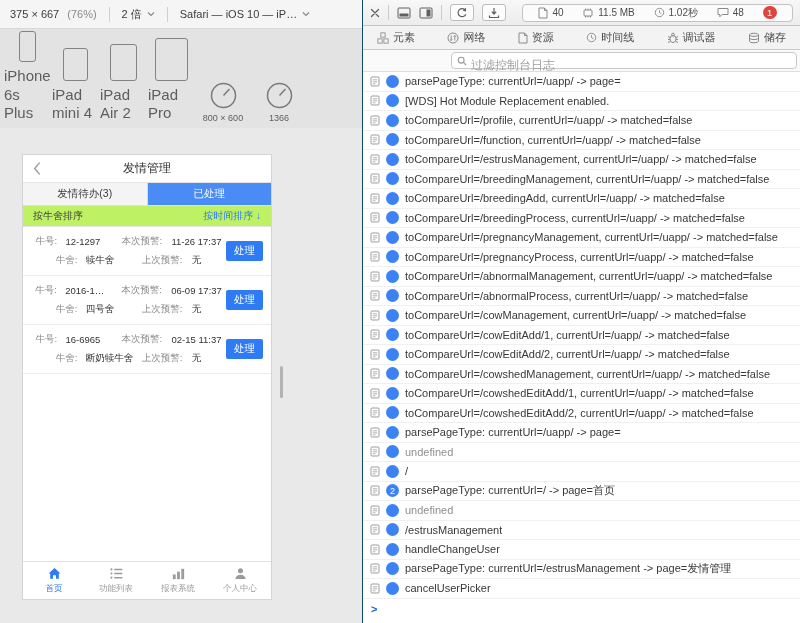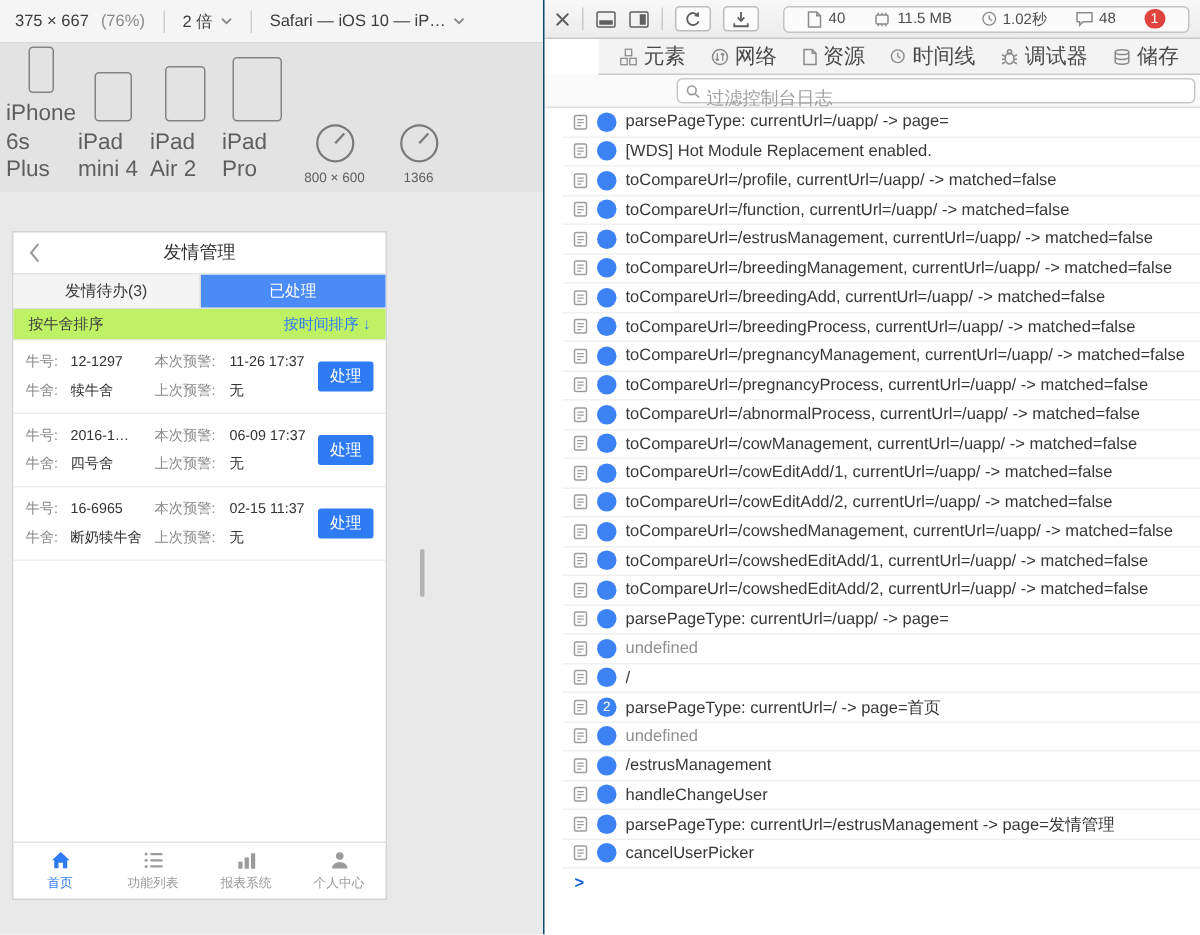--- a/index.html
+++ b/index.html
@@ -17,36 +17,36 @@
 
   .device-strip { height:99px; flex:none; background:#e3e3e3; display:flex; align-items:flex-end; padding:0 3px; overflow:hidden; }
   .device { width:48px; flex:none; display:flex; flex-direction:column; align-items:center; justify-content:flex-end; padding-bottom:5px; }
   .device-outline { border:1.5px solid #838383; border-radius:3px; margin-bottom:5px; background:transparent; }
   .device-label { font-size:15px; color:#5e5e5e; text-align:left; line-height:1.25; width:46px; }
   .dial { width:56px; flex:none; display:flex; flex-direction:column; align-items:center; justify-content:flex-end; padding-bottom:5px; }
   .dial .icon { margin-bottom:4px; }
   .dial-label { font-size:9px; color:#5e5e5e; white-space:nowrap; }
 
   .canvas { flex:1; position:relative; background:#e9e9e9; }
-  .phone-screen { position:absolute; left:8px; top:26px; width:250px; height:446px; background:#fff; border:1px solid #d4d4d4; display:flex; flex-direction:column; }
+  .phone-screen { position:absolute; left:22px; top:26px; width:250px; height:446px; background:#fff; border:1px solid #d4d4d4; display:flex; flex-direction:column; }
   .v-handle { position:absolute; left:280px; top:238px; width:3px; height:32px; border-radius:2px; background:#b3b3b3; }
 
   
   .app-nav { height:28px; flex:none; border-bottom:1px solid #e4e4e4; display:flex; align-items:center; justify-content:center; position:relative; }
   .app-back { position:absolute; left:9px; top:6px; color:#9a9a9a; display:flex; }
   .app-title { font-size:12px; color:#2f2f2f; }
   .app-segs { display:flex; flex:none; height:23px; border-bottom:1px solid #e0e0e0; }
   .seg { flex:1; display:flex; align-items:center; justify-content:center; font-size:10.5px; }
   .seg-plain { background:#f4f4f4; color:#3a3a3a; border-right:1px solid #d9d9d9; }
   .seg-filled { background:#4a8bf5; color:#fff; }
   .app-sort { height:21px; flex:none; background:#bef264; border-bottom:1px solid #e4e4e4; display:flex; align-items:center; justify-content:space-between; padding:0 10px; font-size:10px; color:#3e3e3e; }
   .sort-time { color:#2e7bf3; }
   .app-item { height:49px; flex:none; border-bottom:1px solid #ececec; display:flex; align-items:center; padding:0 8px; background:#fff; }
   .kv-wrap { flex:1; display:flex; flex-direction:column; gap:6px; font-size:9.5px; min-width:0; }
-  .kv-line { display:flex; align-items:center; white-space:nowrap; }
+  .kv-line { display:flex; align-items:center; white-space:nowrap;justify-content:center; }
   .k { color:#8a8a8a; flex:none; }
   .k1 { width:30px; }
   .v1 { width:56px; color:#333; flex:none; overflow:hidden; }
   .k2 { width:50px; }
   .v2 { color:#333; }
   .handle-btn { width:37px; height:20px; flex:none; background:#2e7bf3; color:#fff; border-radius:2px; font-size:10.5px; display:flex; align-items:center; justify-content:center; }
   .app-spacer { flex:1; background:#fff; }
   .app-tabbar { height:38px; flex:none; border-top:1px solid #e2e2e2; display:flex; }
   .tb-item { flex:1; display:flex; flex-direction:column; align-items:center; justify-content:center; gap:2px; font-size:8.5px; color:#9b9b9b; }
   .tb-item.active { color:#2e7bf3; }
@@ -56,30 +56,30 @@
   .right-pane { flex:1; min-width:0; display:flex; flex-direction:column; background:#fff; }
   .insp-toolbar { height:26px; flex:none; background:linear-gradient(#f8f8f8,#ececec); border-bottom:1px solid #c6c6c6; display:flex; align-items:center; padding:0 7px; gap:8px; color:#5f5f5f; }
   .tool-ic { display:flex; color:#5f5f5f; }
   .tool-btn { display:flex; align-items:center; justify-content:center; width:24px; height:17px; border:1px solid #bcbcbc; border-radius:3px; background:#fcfcfc; color:#5f5f5f; flex:none; }
   .vsep-r { width:1px; height:15px; background:#cacaca; flex:none; }
   .activity-box { flex:1; height:18px; border:1px solid #c3c3c3; border-radius:4px; background:#fbfbfb; display:flex; align-items:center; justify-content:space-around; padding:0 6px; margin-left:8px; font-size:10px; color:#4c4c4c; min-width:0; }
   .stat { display:flex; align-items:center; gap:4px; white-space:nowrap; }
   .stat .icon { color:#8b8b8b; display:flex; }
   .err-badge { min-width:14px; height:13px; padding:0 3px; border-radius:7px; background:#e0443c; color:#fff; font-size:9.5px; display:flex; align-items:center; justify-content:center; }
 
-  .insp-tabs { height:24px; flex:none; background:#f3f3f3; border-bottom:1px solid #c9c9c9; display:flex; align-items:center; justify-content:space-between; padding:0 14px; font-size:14px; color:#4a4a4a;margin-left:36px; }
+  .insp-tabs { height:24px; flex:none; background:#f3f3f3; border-bottom:1px solid #c9c9c9; display:flex; align-items:center; justify-content:space-between; padding:0 14px; font-size:11px; color:#4a4a4a; }
   .insp-tab { display:flex; align-items:center; gap:4px; white-space:nowrap; }
   .insp-tab .icon { color:#8b8b8b; display:flex; }
 
   .search-row { height:22px; flex:none; background:#fafafa; border-bottom:1px solid #dedede; display:flex; align-items:center; justify-content:flex-end; padding:0 3px; }
   .search-field { width:346px; height:17px; border:1px solid #c9c9c9; border-radius:4px; background:#fff; display:flex; align-items:center; padding:0 5px; gap:4px; color:#9a9a9a; }
   .search-field input { border:none; outline:none; flex:1; font-size:12px; color:#444; background:transparent; font-family:Liberation Mono, monospace;margin-top:11px; }
   .search-field input::placeholder { color:#9f9f9f; }
 
-  .console { flex:1; overflow:hidden; display:flex; flex-direction:column;padding-left:12px; }
+  .console { flex:1; overflow:hidden; display:flex; flex-direction:column; }
   .log-row { height:19.5px; flex:none; border-bottom:1px solid #f0f0f0; display:flex; align-items:center; padding:0 7px; gap:6px; font-size:11px; color:#383838; }
   .log-row .icon { color:#9d9d9d; display:flex; flex:none; }
   .log-badge { min-width:13px; height:13px; padding:0 3px; border-radius:7px; background:#3d82f4; color:#fff; font-size:9px; display:flex; align-items:center; justify-content:center; flex:none; }
   .log-text { white-space:nowrap; overflow:hidden; }
   .log-row.muted .log-text { color:#8f8f8f; }
   .prompt-row { height:20px; flex:none; display:flex; align-items:center; padding:0 8px; color:#1d63d8; font-weight:bold; font-size:11px; }
   .icon svg { display:block; }
 </style>
 </head>
 <body>
@@ -538,20 +538,30 @@
     <span class="log-text">toCompareUrl=/pregnancyProcess, currentUrl=/uapp/ -&gt; matched=false</span>
   </div>
           <div class="log-row">
     <span class="icon">
               <svg width="10" height="11" viewBox="0 0 10 11">
                 <rect x="1" y="1" width="8" height="9" rx="1" fill="none" stroke="currentColor"></rect>
                 <path d="M2.8 3.8 H7.2 M2.8 5.8 H7.2 M2.8 7.8 H5.5" stroke="currentColor" stroke-width="0.8"></path>
               </svg>
             </span>
     <span class="log-badge" hidden=""></span>
+    <span class="log-text">toCompareUrl=/abnormalManagement, currentUrl=/uapp/ -&gt; matched=false</span>
+  </div>
+          <div class="log-row">
+    <span class="icon">
+              <svg width="10" height="11" viewBox="0 0 10 11">
+                <rect x="1" y="1" width="8" height="9" rx="1" fill="none" stroke="currentColor"></rect>
+                <path d="M2.8 3.8 H7.2 M2.8 5.8 H7.2 M2.8 7.8 H5.5" stroke="currentColor" stroke-width="0.8"></path>
+              </svg>
+            </span>
+    <span class="log-badge" hidden=""></span>
     <span class="log-text">toCompareUrl=/abnormalProcess, currentUrl=/uapp/ -&gt; matched=false</span>
   </div>
           <div class="log-row">
     <span class="icon">
               <svg width="10" height="11" viewBox="0 0 10 11">
                 <rect x="1" y="1" width="8" height="9" rx="1" fill="none" stroke="currentColor"></rect>
                 <path d="M2.8 3.8 H7.2 M2.8 5.8 H7.2 M2.8 7.8 H5.5" stroke="currentColor" stroke-width="0.8"></path>
               </svg>
             </span>
     <span class="log-badge" hidden=""></span>

